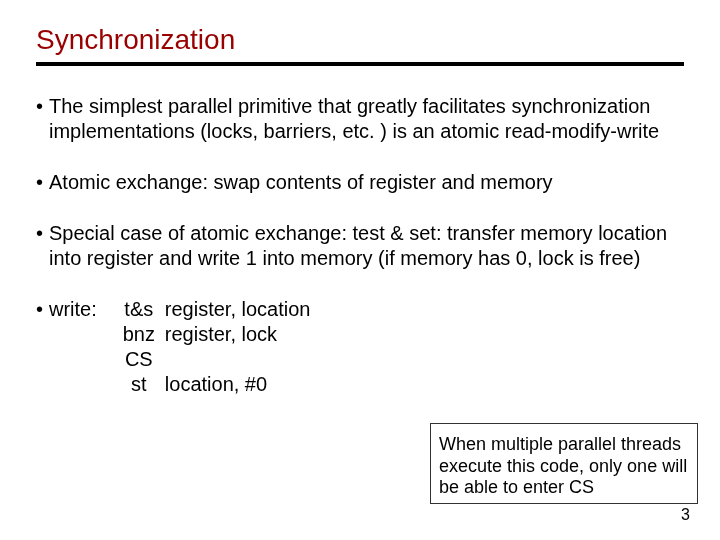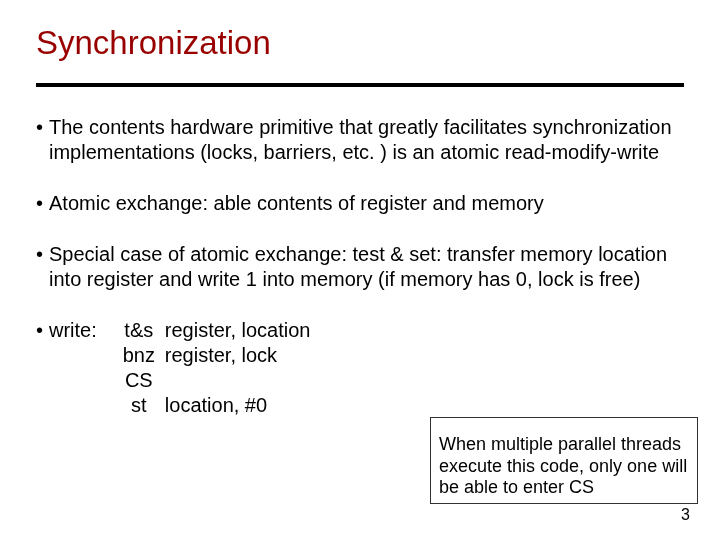--- a/index.html
+++ b/index.html
@@ -1,48 +1,48 @@
 <!DOCTYPE html>
 <html><head>
 <meta charset="utf-8">
 <style>
   * { box-sizing: border-box; margin: 0; padding: 0; }
   html, body { width: 720px; height: 540px; background: #fff; font-family: Arial, Helvetica, sans-serif; color: #000; }
   .slide { width: 720px; height: 540px; position: relative; padding: 24px 36px 0 36px; }
-  .title { font-size: 33px; color: #900; margin-bottom: 21px; }
+  .title { font-size: 28px; color: #900; margin-bottom: 6px; }
   .hr { height: 4px; background: #000; width: 100%; margin-bottom: 28px; }
   .bullets { font-size: 20px; line-height: 1.25; }
   .bullet { display: flex; margin-bottom: 26px; }
   .dot { margin-right: 6px; }
   .code-row { display: flex; align-items: flex-start; }
   .code-label { margin-right: 16px; display: flex; }
   .code-block { display: flex; }
   .col { white-space: pre; }
   .col-op { width: 52px; text-align: center; }
-  .note-box { position: absolute; right: 22px; bottom: 36px; width: 268px; border: 1px solid #333; padding: 16px 8px 4px 8px; font-size: 18px; line-height: 1.2; }
+  .note-box { position: absolute; right: 22px; bottom: 36px; width: 268px; border: 1px solid #333; padding: 10px 8px 4px 8px; font-size: 18px; line-height: 1.2; }
   .page-num { position: absolute; right: 30px; bottom: 16px; font-size: 16px; }
 </style>
 </head>
 <body>
 
 <div class="slide">
 
   <div class="title">Synchronization</div>
   <div class="hr"></div>
 
   <div class="bullets">
 
     <div class="bullet">
       <div class="dot">•</div>
-      <div>The contents hardware primitive that greatly facilitates synchronization implementations (locks, barriers, etc. ) is an atomic read-modify-write</div>
+      <div>The simplest parallel primitive that greatly facilitates synchronization implementations (locks, barriers, etc. ) is an atomic read-modify-write</div>
     </div>
 
     <div class="bullet">
       <div class="dot">•</div>
-      <div>Atomic exchange: able contents of register and memory</div>
+      <div>Atomic exchange: swap contents of register and memory</div>
     </div>
 
     <div class="bullet">
       <div class="dot">•</div>
       <div>Special case of atomic exchange: test &amp; set: transfer memory location into register and write 1 into memory (if memory has 0, lock is free)</div>
     </div>
 
     <div class="bullet code-row">
       <div class="code-label">
         <div class="dot">•</div>

